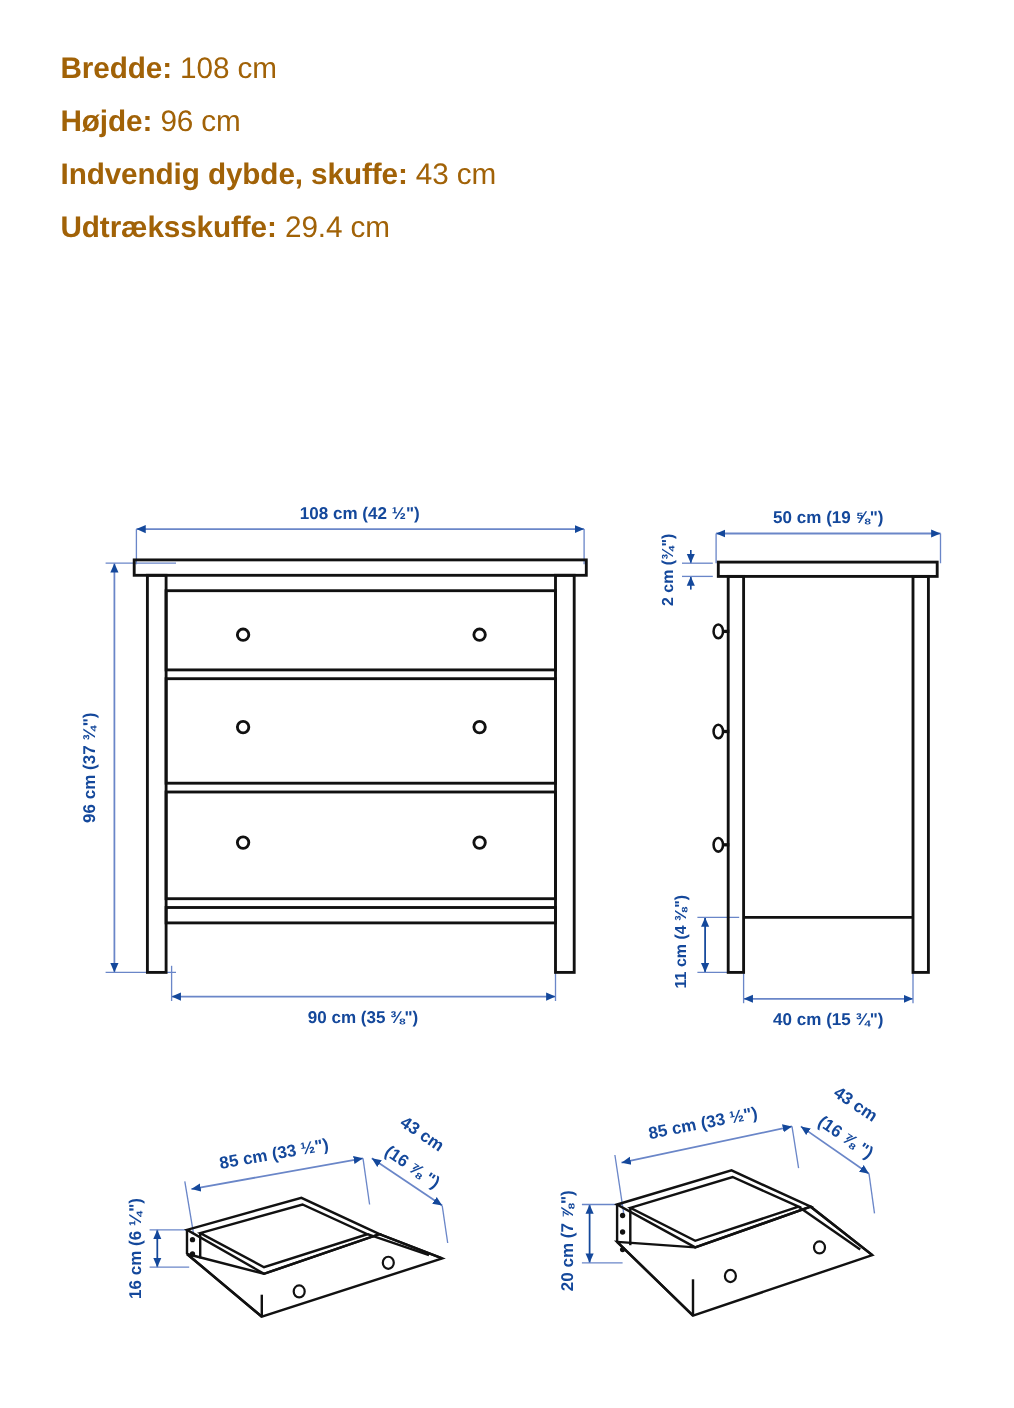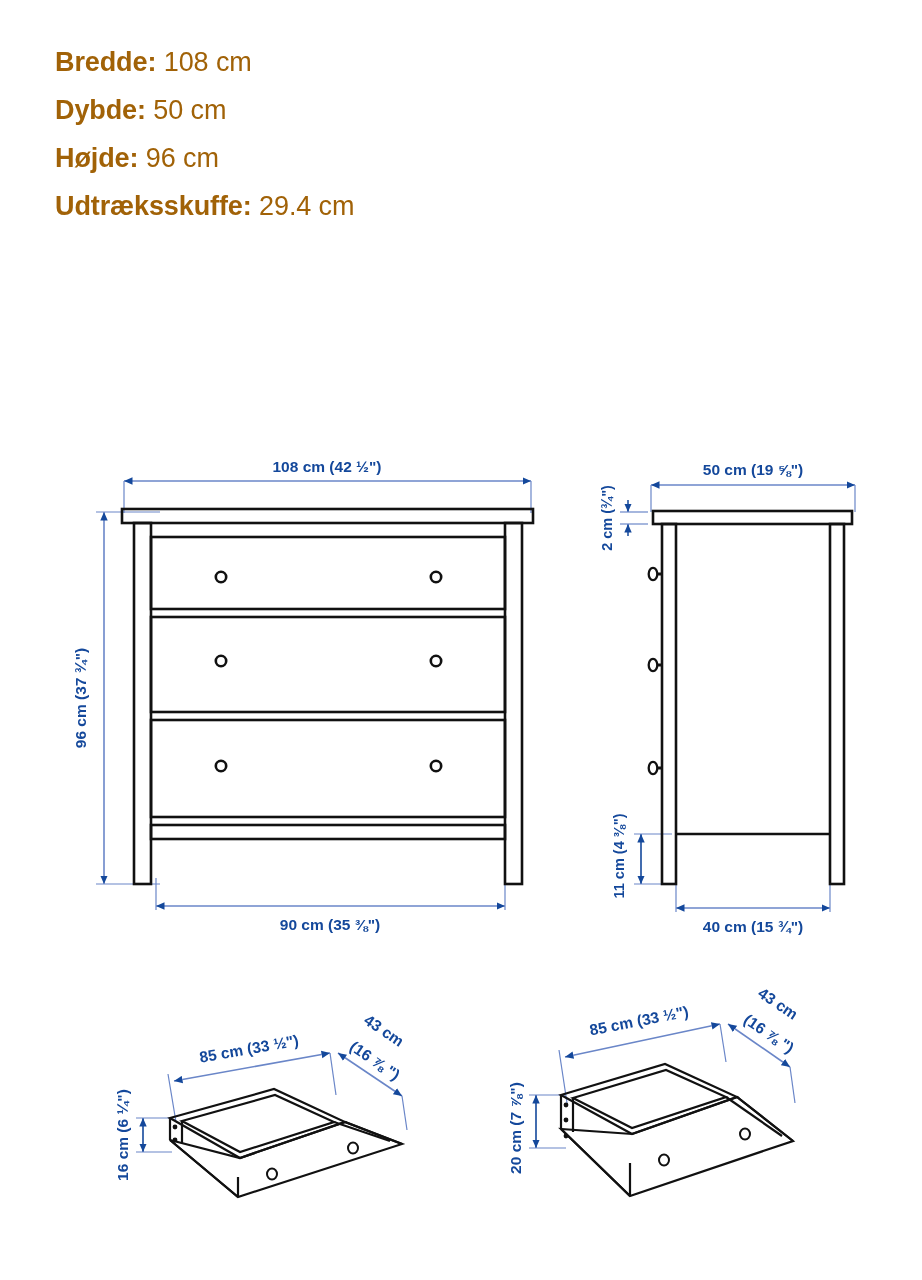--- a/index.html
+++ b/index.html
@@ -31,26 +31,26 @@
 </style>
 </head>
 <body>
 
 <div id="spec-list">
   <div class="spec-row">
     <span class="spec-label">Bredde:</span>
     <span class="spec-value">108 cm</span>
   </div>
   <div class="spec-row">
-    <span class="spec-label">Dybde:</span>
-    <span class="spec-value">50 cm</span>
-  </div>
-  <div class="spec-row">
     <span class="spec-label">Højde:</span>
     <span class="spec-value">96 cm</span>
+  </div>
+  <div class="spec-row">
+    <span class="spec-label">Indvendig dybde, skuffe:</span>
+    <span class="spec-value">43 cm</span>
   </div>
   <div class="spec-row">
     <span class="spec-label">Udtræksskuffe:</span>
     <span class="spec-value">29.4 cm</span>
   </div>
 </div>
 
 <div id="drawings">
 <svg width="922" height="1280" viewBox="0 0 922 1280" xmlns="http://www.w3.org/2000/svg">
   <defs>

